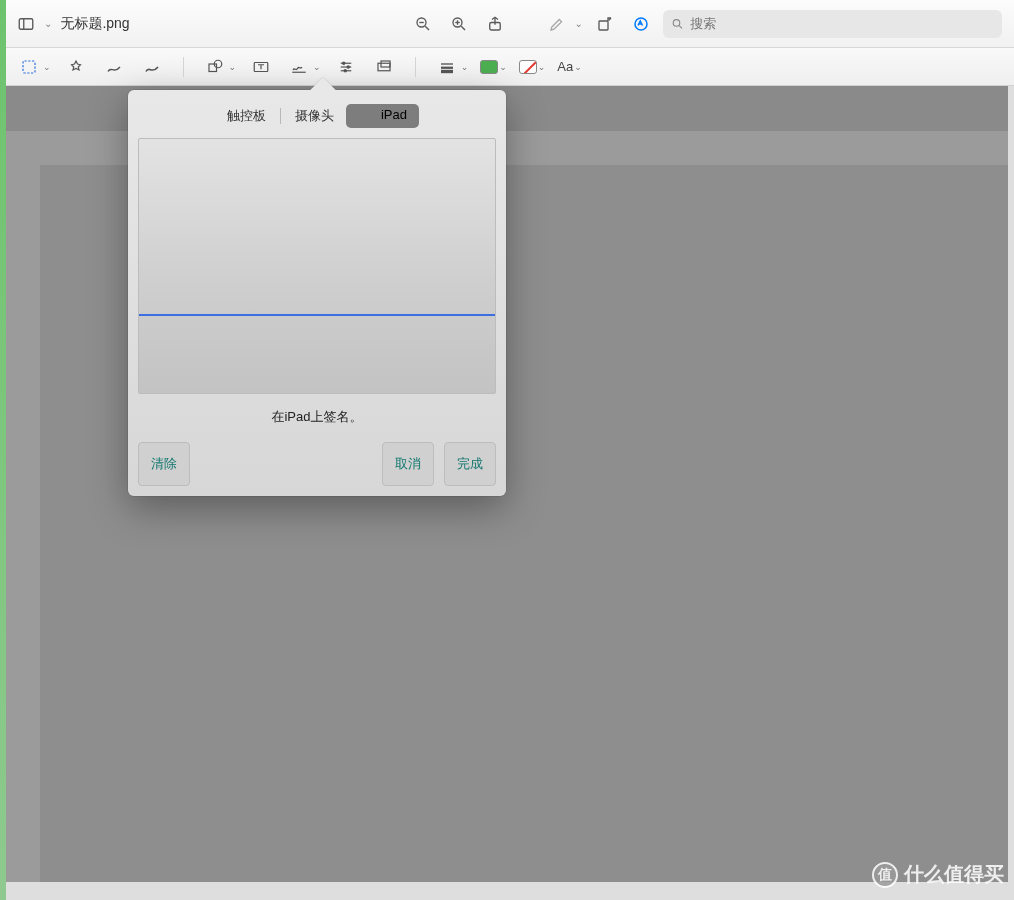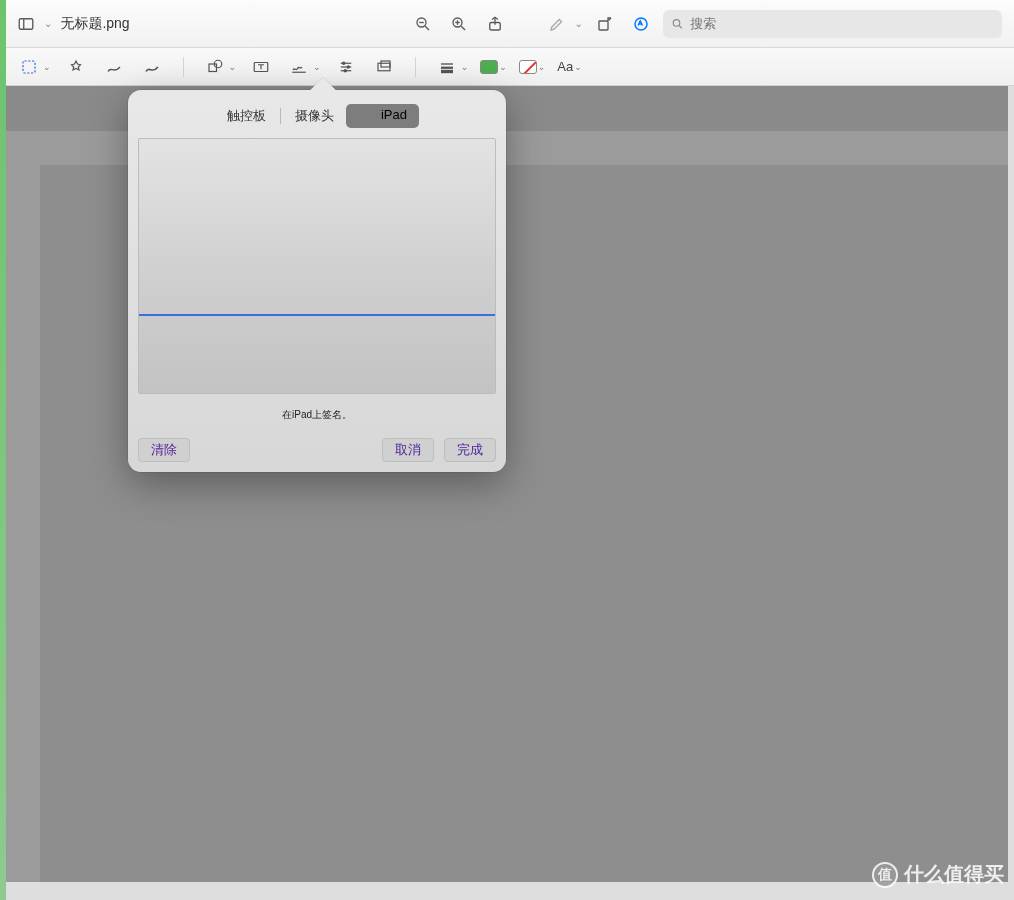--- a/index.html
+++ b/index.html
@@ -87,21 +87,21 @@
   background:#8a8a8a;
 }
 .canvas {
   position:absolute; left:40px; top:165px; right:6px; bottom:18px;
   background:#8e8e8e;
 }
 .popover {
   position:absolute; left:128px; top:90px;
   width:378px;
   background:linear-gradient(#e8e8e8,#d7d7d7);
-  border-radius:13px;
+  border-radius:6px;
   box-shadow:0 12px 38px rgba(0,0,0,.35), 0 0 0 .5px rgba(0,0,0,.15);
   padding-bottom:10px;
 }
 .popover::before{
   content:""; position:absolute; top:-9px; left:186px;
   width:18px; height:18px; background:#e8e8e8;
   transform:rotate(45deg);
   border-top-left-radius:3px;
   box-shadow:-1px -1px 1px rgba(0,0,0,.06);
 }
@@ -122,32 +122,32 @@
   background:linear-gradient(#e3e3e3 0%, #cfcfcf 55%, #c3c3c3 100%);
   border:1px solid #bcbcbc;
   border-radius:2px;
   position:relative;
 }
 .sig-line {
   position:absolute; left:0; right:0; top:175px;
   height:2px; background:#3b6fe0;
 }
 .hint {
-  text-align:center; font-size:10px; color:#222;
+  text-align:center; font-size:13px; color:#222;
   margin:14px 0 16px;
 }
 .btn-row {
   display:flex; align-items:center;
   padding:0 10px;
 }
 .btn {
-  font-size:13px; color:#4c1d95;
+  font-size:13px; color:#0f766e;
   background:#d0d0d0;
   border:1px solid #bdbdbd;
-  padding:2px 12px;
+  padding:12px 12px;
   border-radius:4px;
 }
 .btn-row .gap { flex:1; }
 .btn + .btn { margin-left:10px; }
 .watermark {
   position:absolute; right:10px; bottom:12px;
   display:flex; align-items:center; gap:6px;
   color:#fff; font-size:20px; font-weight:600;
   opacity:.85;
 }

